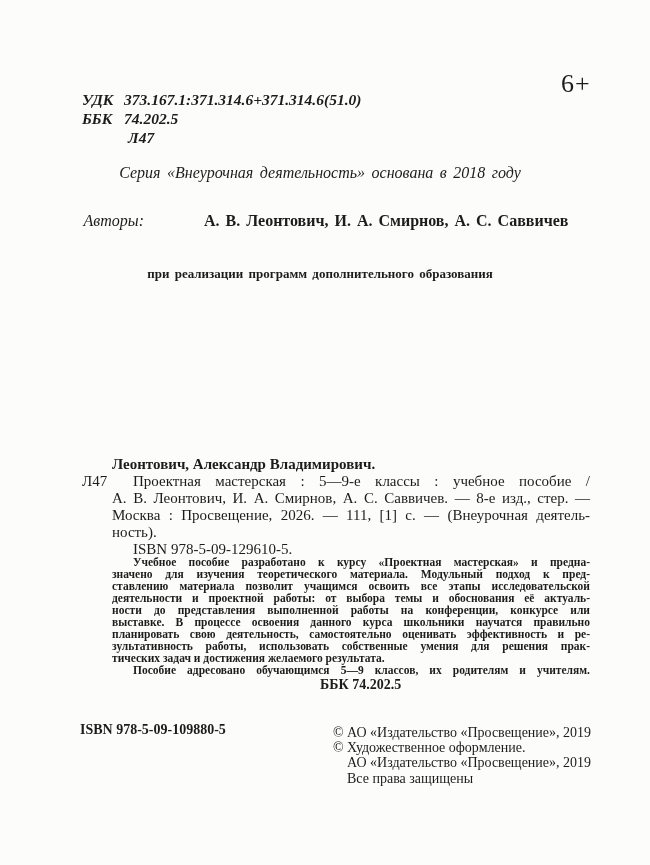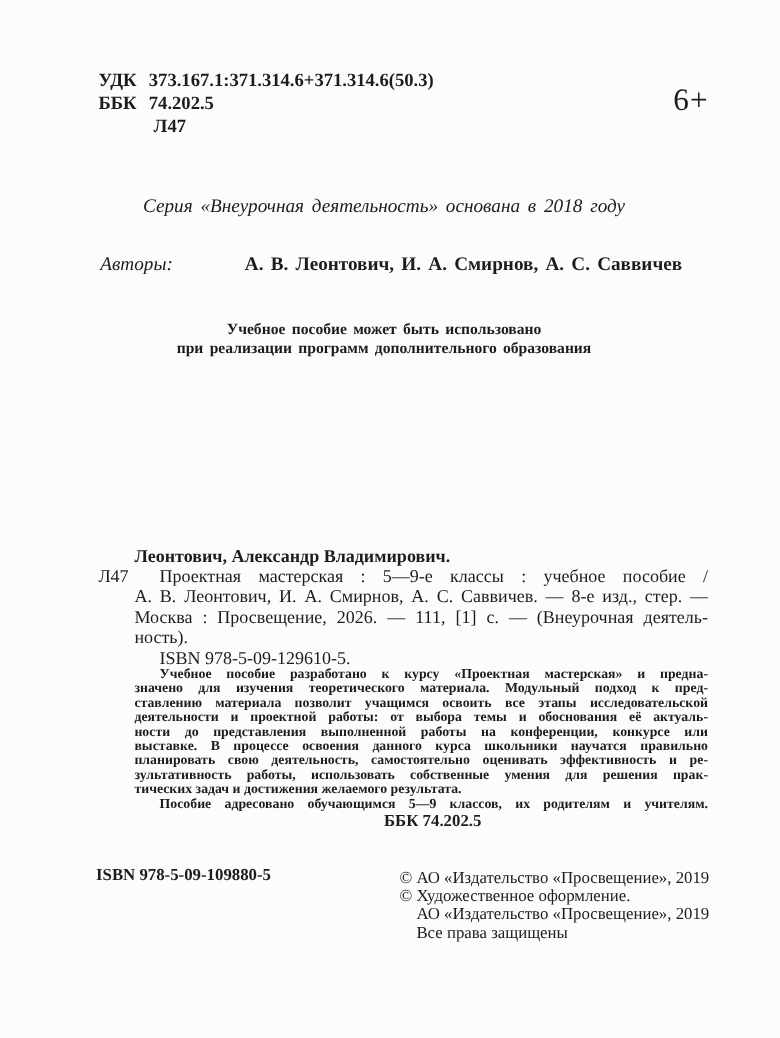--- a/index.html
+++ b/index.html
@@ -7,21 +7,21 @@
     position:relative;
     width:650px; height:865px;
     margin:0 auto;
     background:#fcfcfa;
     color:#1c1c1c;
     font-family:"Liberation Serif","DejaVu Serif",serif;
     overflow:hidden;
   }
 
   
-  .udc-top { position:absolute; left:82px; top:59px; font-size:15.5px; font-weight:bold; line-height:18.8px; }
+  .udc-top { position:absolute; left:82px; top:91px; font-size:15.5px; font-weight:bold; line-height:18.8px;font-style:italic; }
   .udc-row { display:flex; }
   .udc-label { width:42px; flex:none; }
   .udc-sign { margin-left:46px; }
 
   
   .age { position:absolute; left:561px; top:71px; font-size:26px; line-height:26px; letter-spacing:1px; }
 
   
   .series { position:absolute; left:0; top:164px; width:640px; text-align:center;
             font-style:italic; font-size:16px; word-spacing:2.5px; }
@@ -59,41 +59,40 @@
   .cr-bullet { width:14px; flex:none; }
 </style>
 </head>
 <body>
 
 <div class="page">
 
   <div class="udc-top">
     <div class="udc-row">
       <span class="udc-label">УДК</span>
-      <span>373.167.1:371.314.6+371.314.6(50.3)</span>
+      <span>373.167.1:371.314.6+371.314.6(51.0)</span>
     </div>
     <div class="udc-row">
       <span class="udc-label">ББК</span>
       <span>74.202.5</span>
     </div>
     <div class="udc-sign">Л47</div>
   </div>
 
   <div class="age">6+</div>
 
   <div class="series">Серия «Внеурочная деятельность» основана в 2018 году</div>
 
   <div class="authors">
     <span class="label">Авторы:</span>
     <span>&nbsp;</span>
     <span class="names">А. В. Леонтович, И. А. Смирнов, А. С. Саввичев</span>
   </div>
 
   <div class="usage">
-      <div class="line">Учебное пособие может быть использовано</div>
       <div class="line">при реализации программ дополнительного образования</div>
     </div>
 
   <div class="bib-code">Л47</div>
   <div class="bib">
     <div class="bib-heading">Леонтович, Александр Владимирович.</div>
     <div class="jpara indent">
         <div class="line">Проектная мастерская : 5—9-е классы : учебное пособие /</div>
         <div class="line">А. В. Леонтович, И. А. Смирнов, А. С. Саввичев. — 8-е изд., стер. —</div>
         <div class="line">Москва : Просвещение, 2026. — 111, [1] с. — (Внеурочная деятель-</div>

